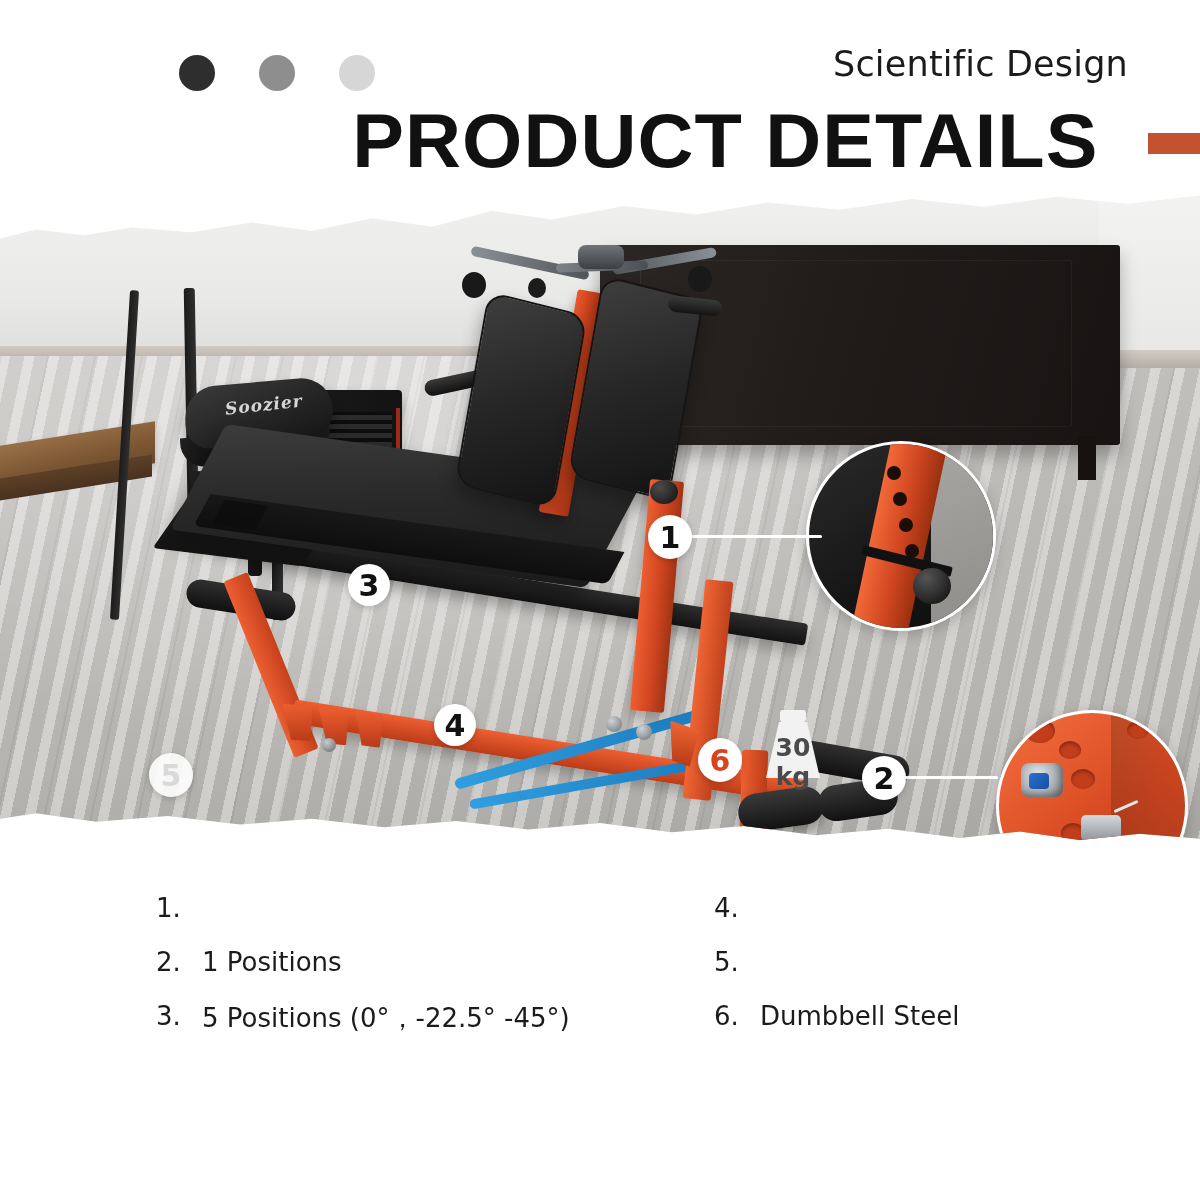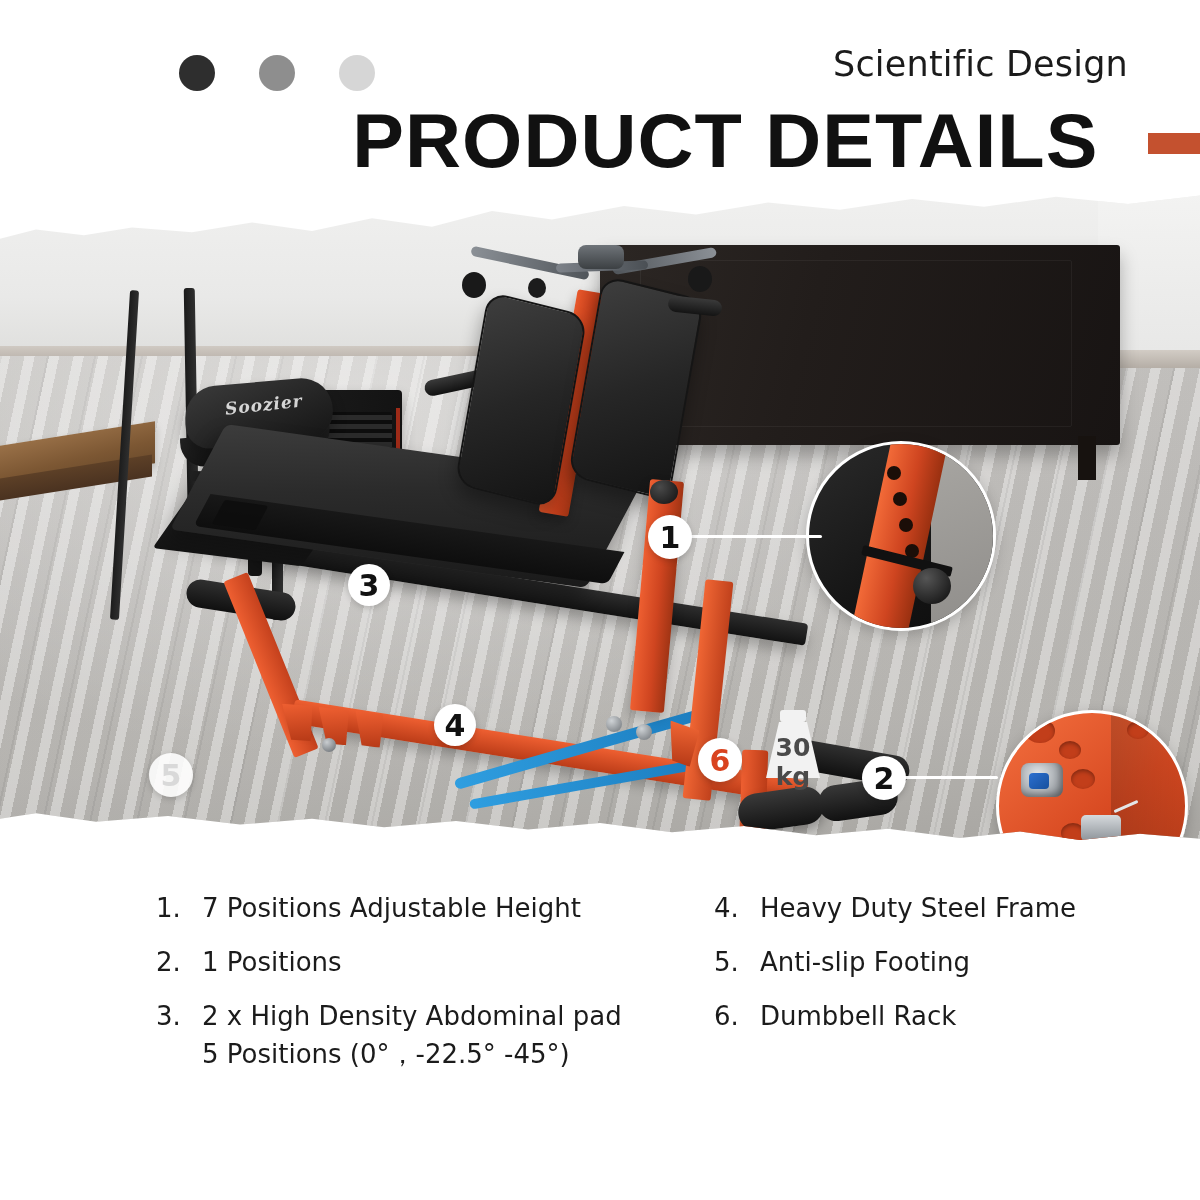--- a/index.html
+++ b/index.html
@@ -452,45 +452,41 @@
       <div class="weight-text">30 kg</div>
 
     </div>
   </div>
 
   <div class="features">
 
     <div class="col col-left">
       <div class="feat">
         <div class="feat-num">1.</div>
-        <div class="feat-body">7 Positions Adjustable Height</div>
       </div>
       <div class="feat">
         <div class="feat-num">2.</div>
         <div class="feat-body">1 Positions</div>
       </div>
       <div class="feat">
         <div class="feat-num">3.</div>
         <div>
-          <div class="feat-body">2 x High Density Abdominal pad</div>
           <div class="feat-line2">5 Positions (0°，-22.5° -45°)</div>
         </div>
       </div>
     </div>
 
     <div class="col col-right">
       <div class="feat">
         <div class="feat-num">4.</div>
-        <div class="feat-body">Heavy Duty Steel Frame</div>
       </div>
       <div class="feat">
         <div class="feat-num">5.</div>
-        <div class="feat-body">Anti-slip Footing</div>
       </div>
       <div class="feat">
         <div class="feat-num">6.</div>
-        <div class="feat-body">Dumbbell Rack</div>
+        <div class="feat-body">Dumbbell Steel</div>
       </div>
     </div>
 
   </div>
 
 </div>
 
 </body></html>

